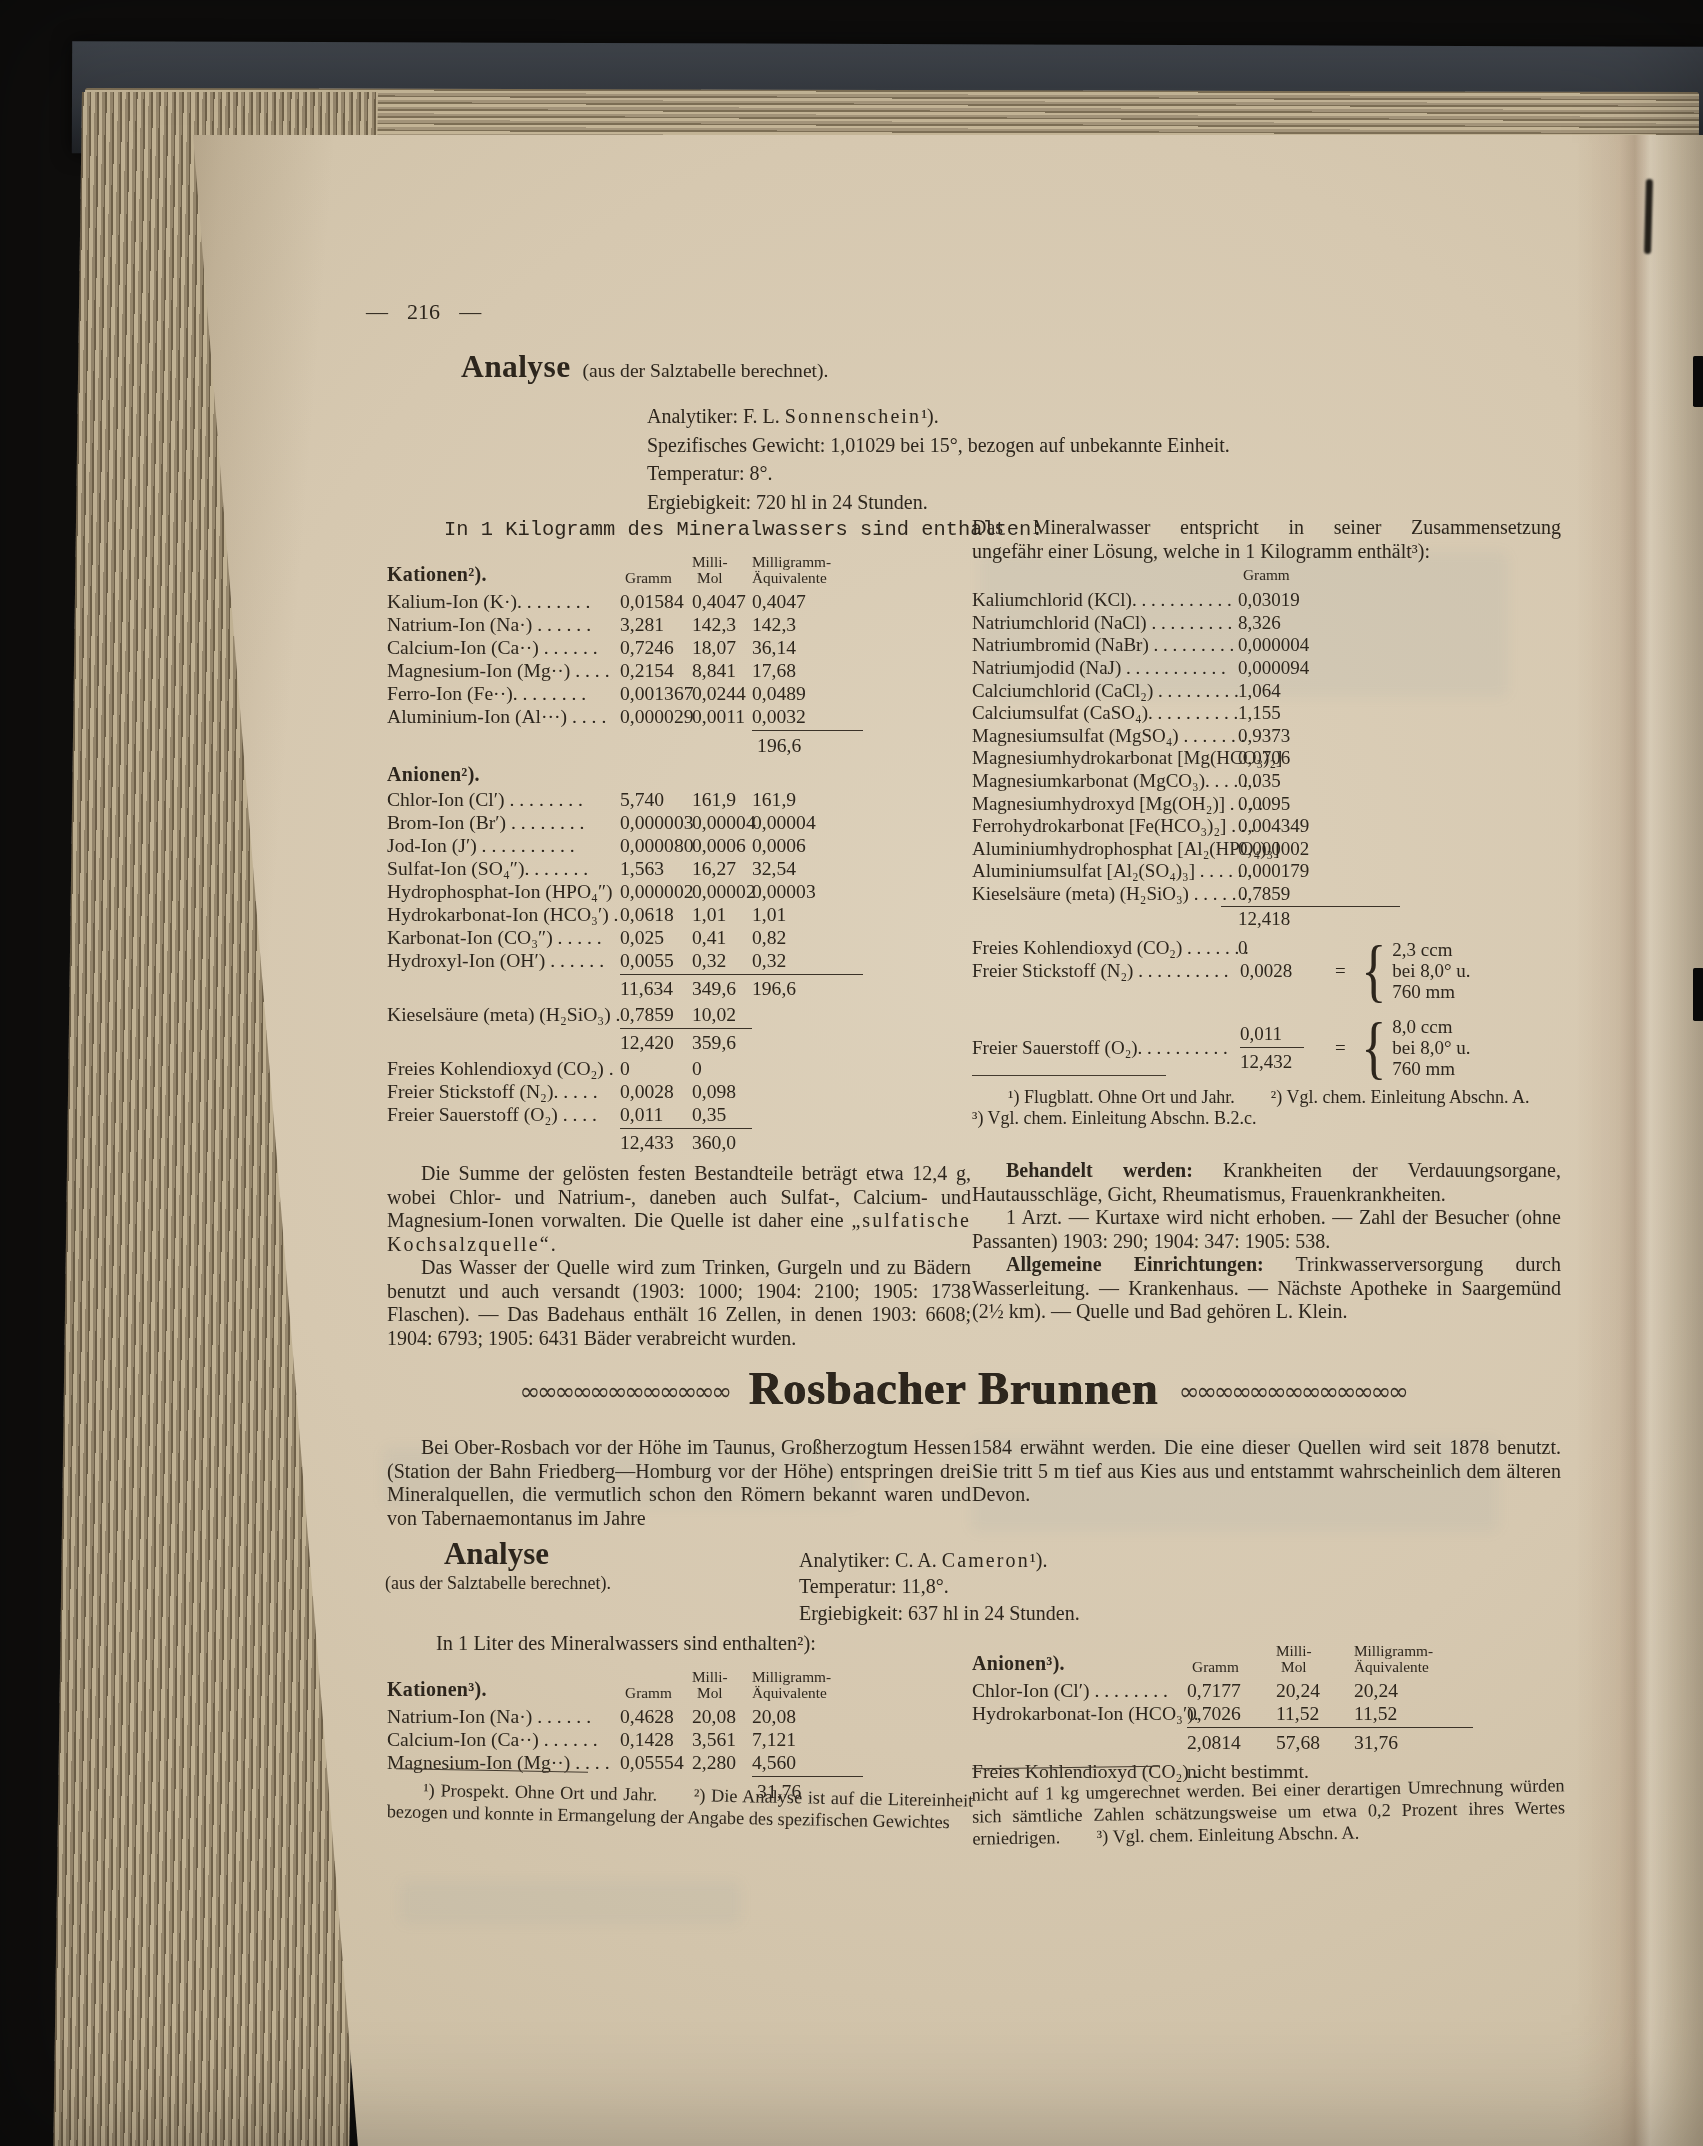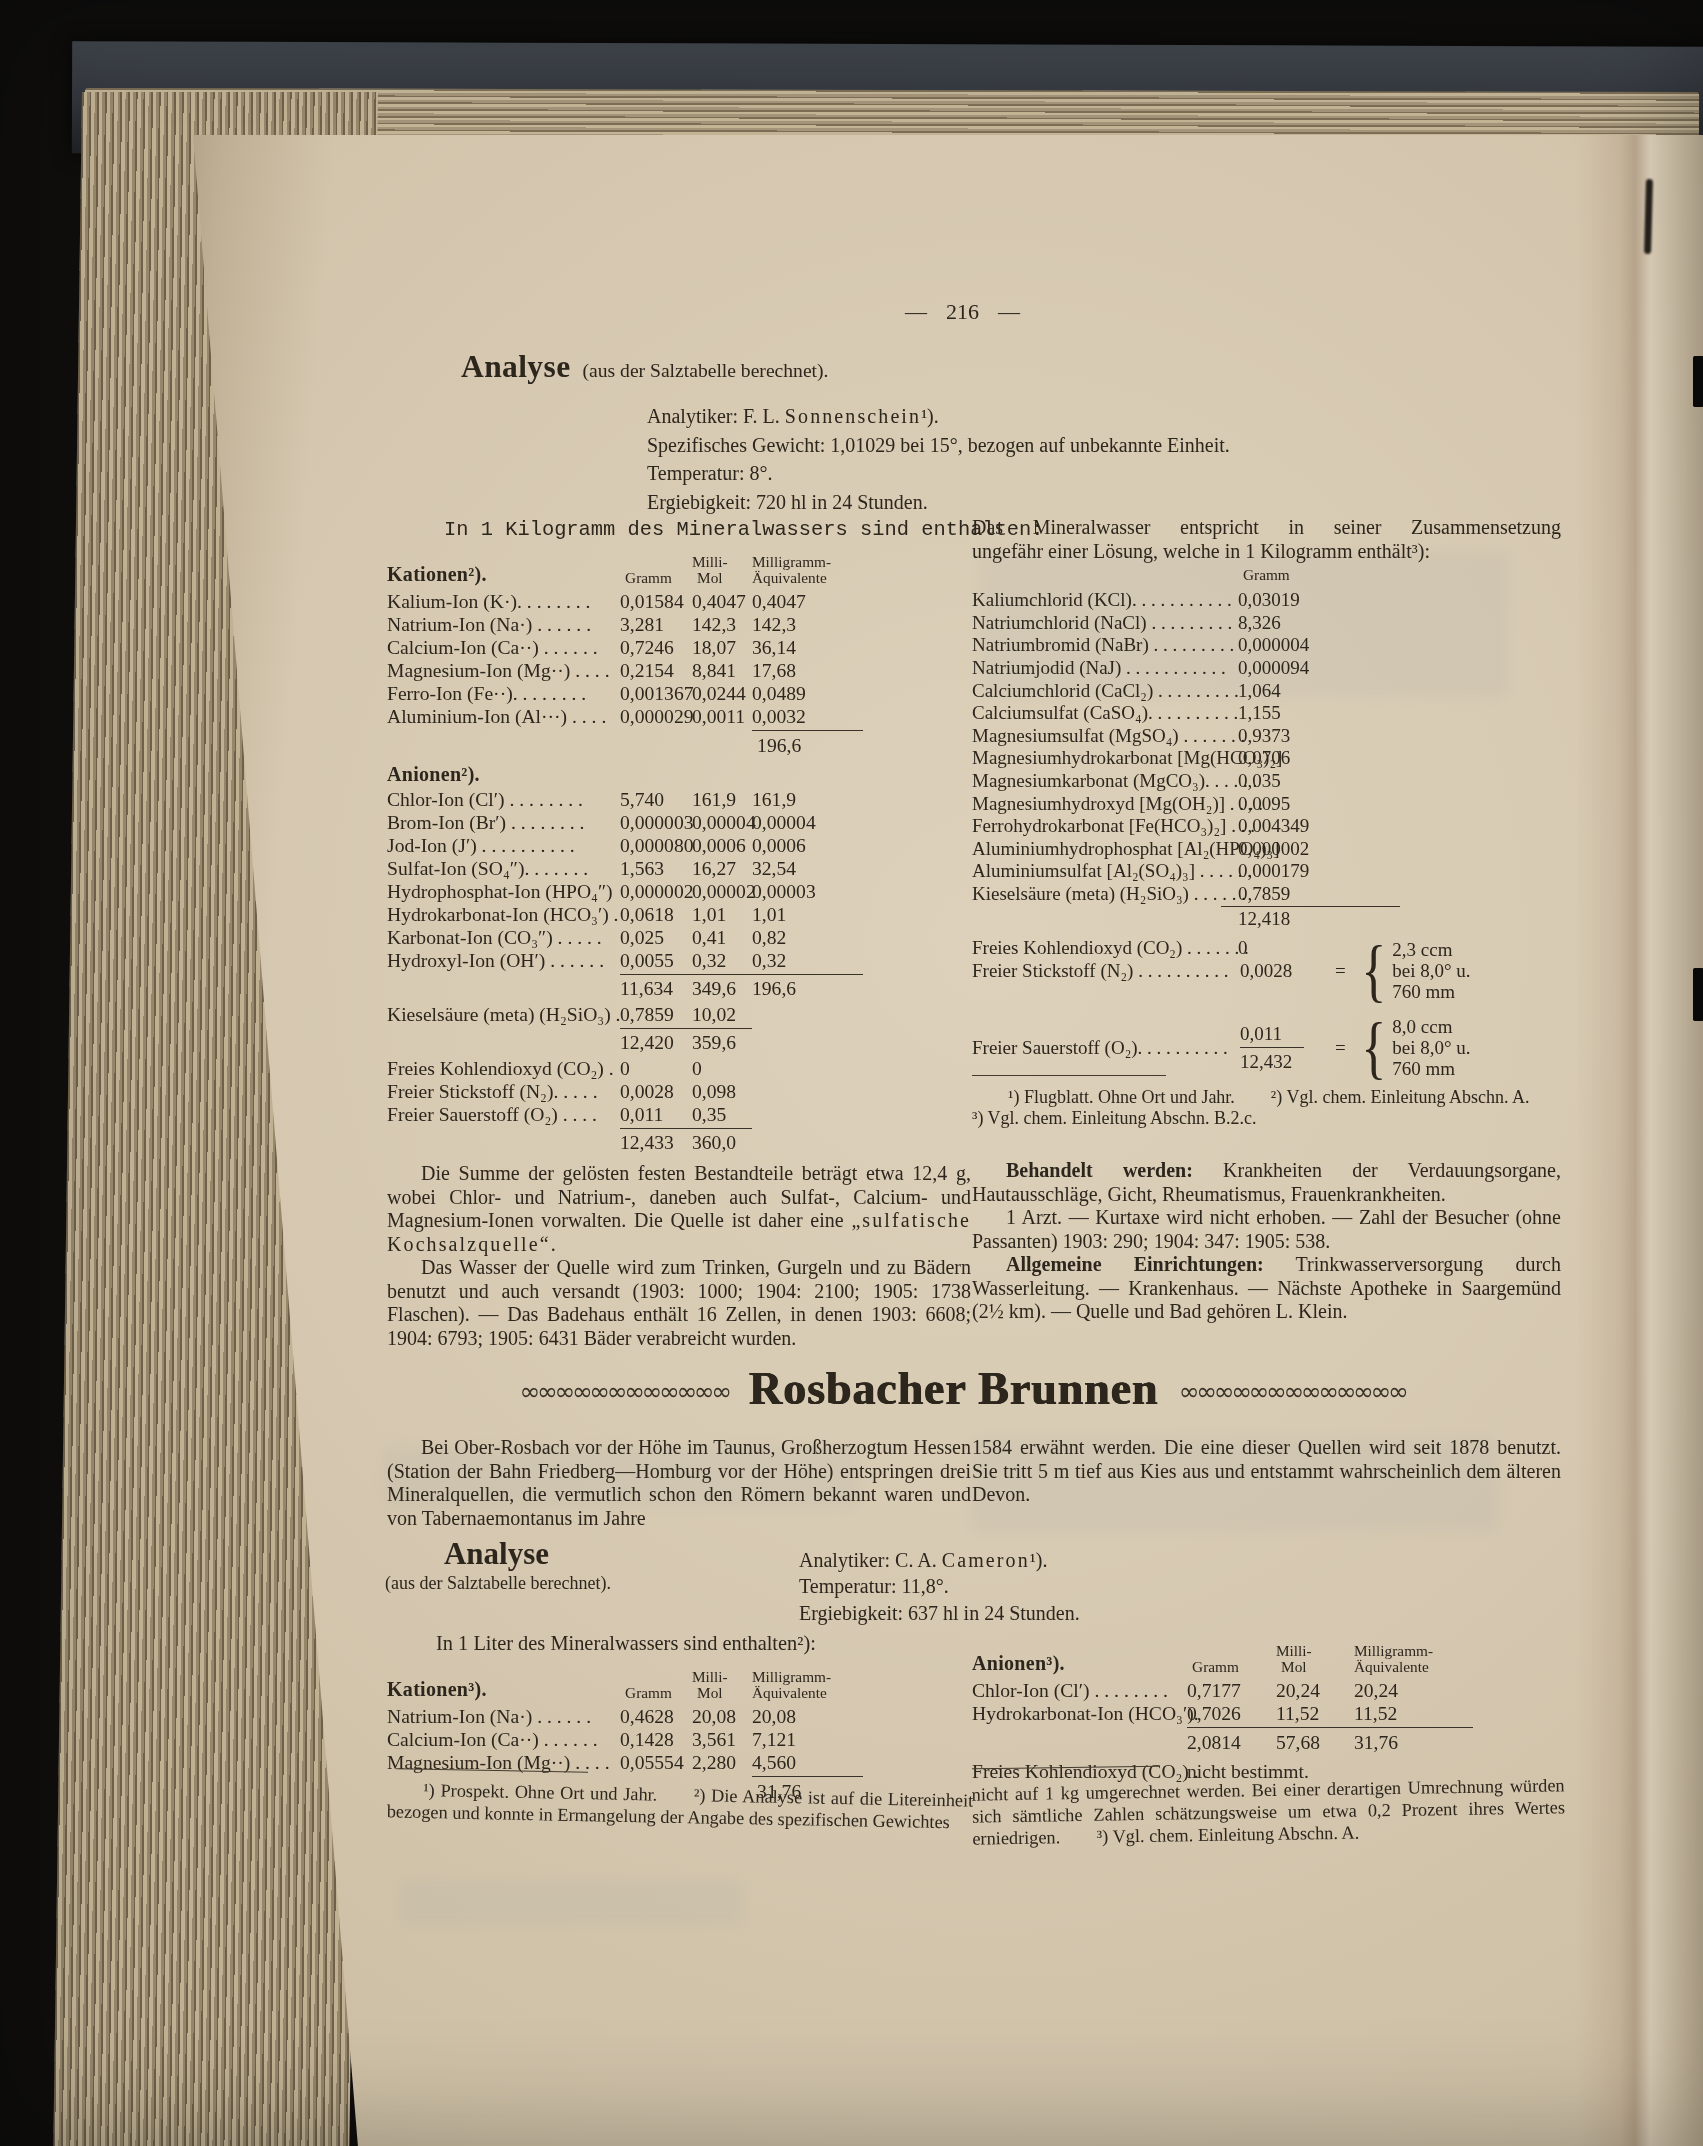--- a/index.html
+++ b/index.html
@@ -28,21 +28,21 @@
   .edge-mark{position:absolute;right:0;width:11px;background:#0b0b0b;border-radius:1.7px;}
   .em1{top:356px;height:51px;} .em2{top:968px;height:53px;}
   .ghost{position:absolute;background:rgba(115,140,160,.07);filter:blur(6px);border-radius:8.5px;}
 
   
   .content{position:absolute;left:366px;top:145px;width:1193px;height:2002px;font-size:20px;line-height:23.5px;}
   .content div,.content span,.content p{color:inherit;}
   .abs{position:absolute;}
   .nw{white-space:nowrap;}
 
-  .pagenum{left:0;top:155px;width:1193px;text-align:center;font-size:22px;word-spacing:13.6px;}
+  .pagenum{left:0;top:155px;width:1193px;font-size:22px;word-spacing:13.6px;}
   .t-big{font-size:31.5px;font-weight:bold;letter-spacing:0.4px;}
   .t-sub{font-size:19.6px;margin-left:12px;}
   .an1{left:95px;top:210px;}
   .info1{left:281px;top:257px;font-size:20px;line-height:28.5px;}
   .sp{letter-spacing:2.1px;}
   .lintro1{left:78px;top:373px;font-size:20.4px;font-family:Liberation Mono, monospace;}
 
   
   .tbl{font-size:19.6px;line-height:23px;}
   .trow{display:grid;}

